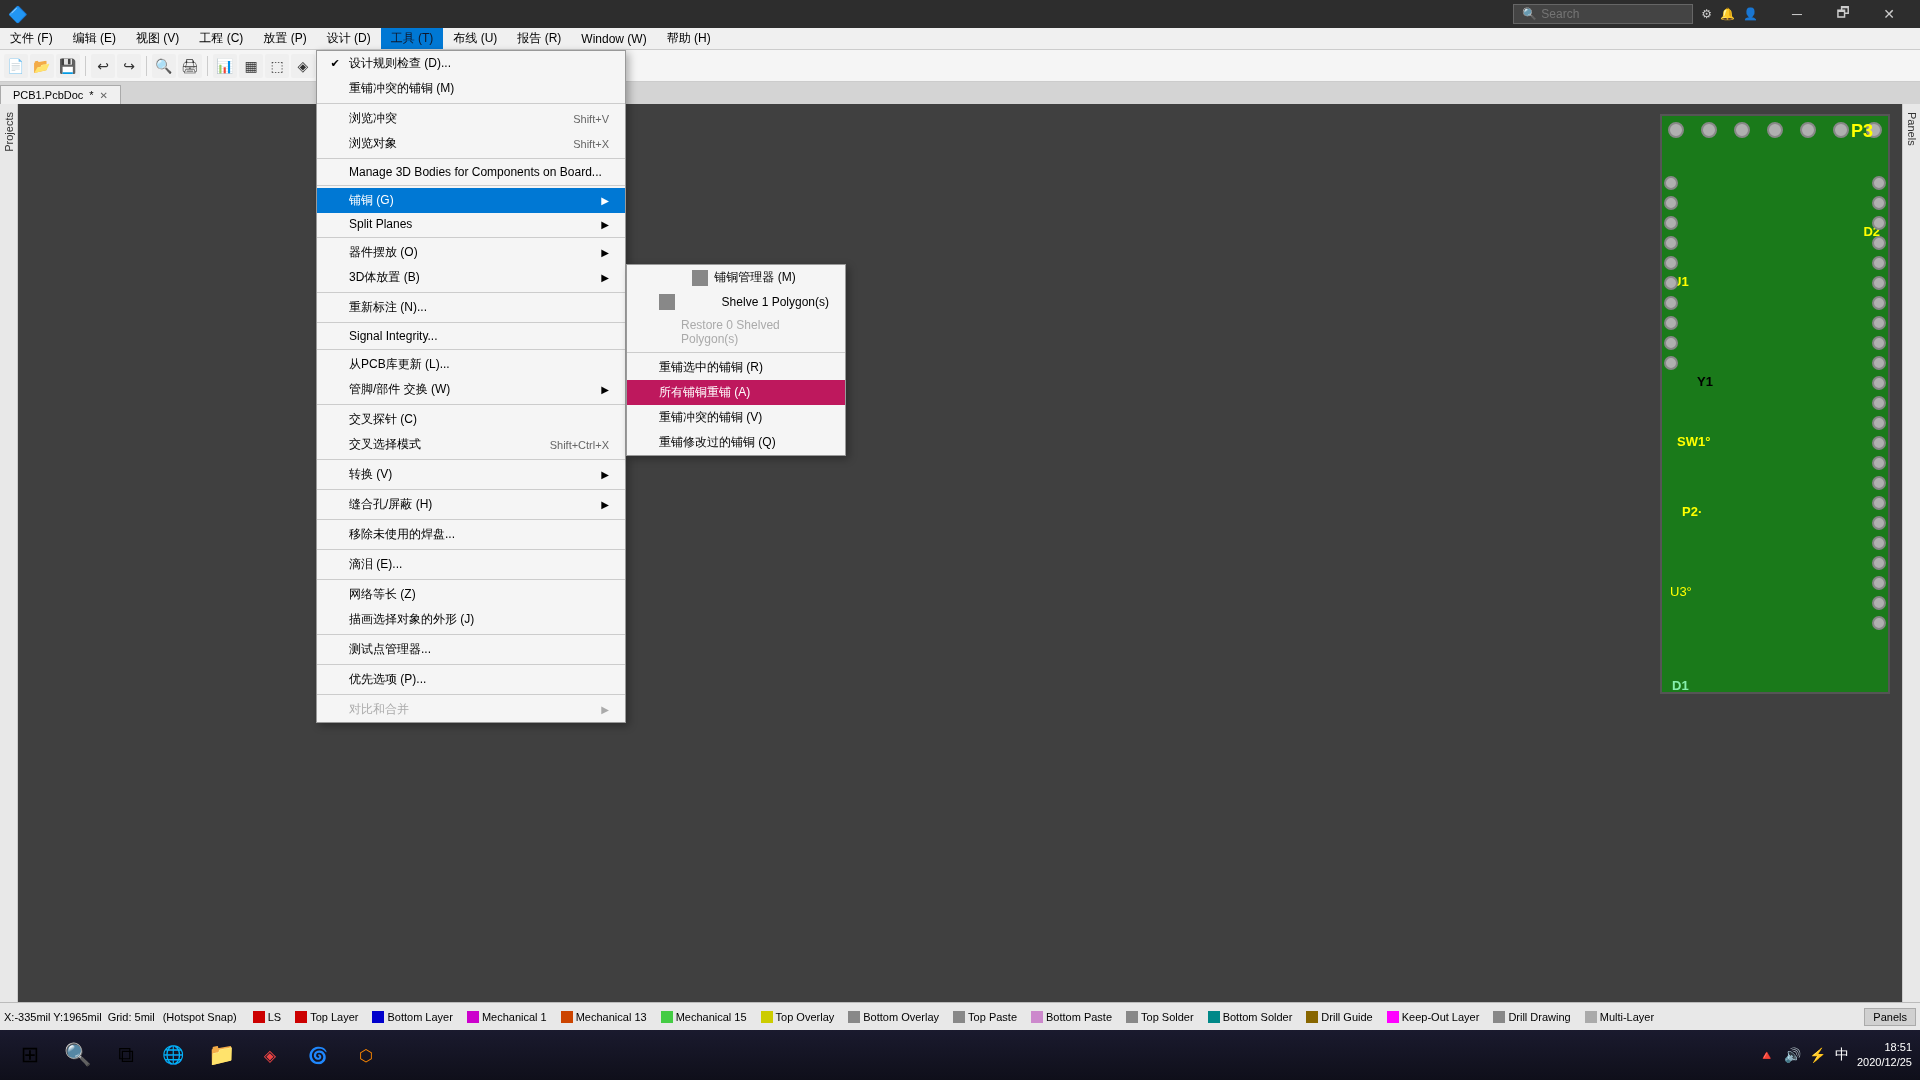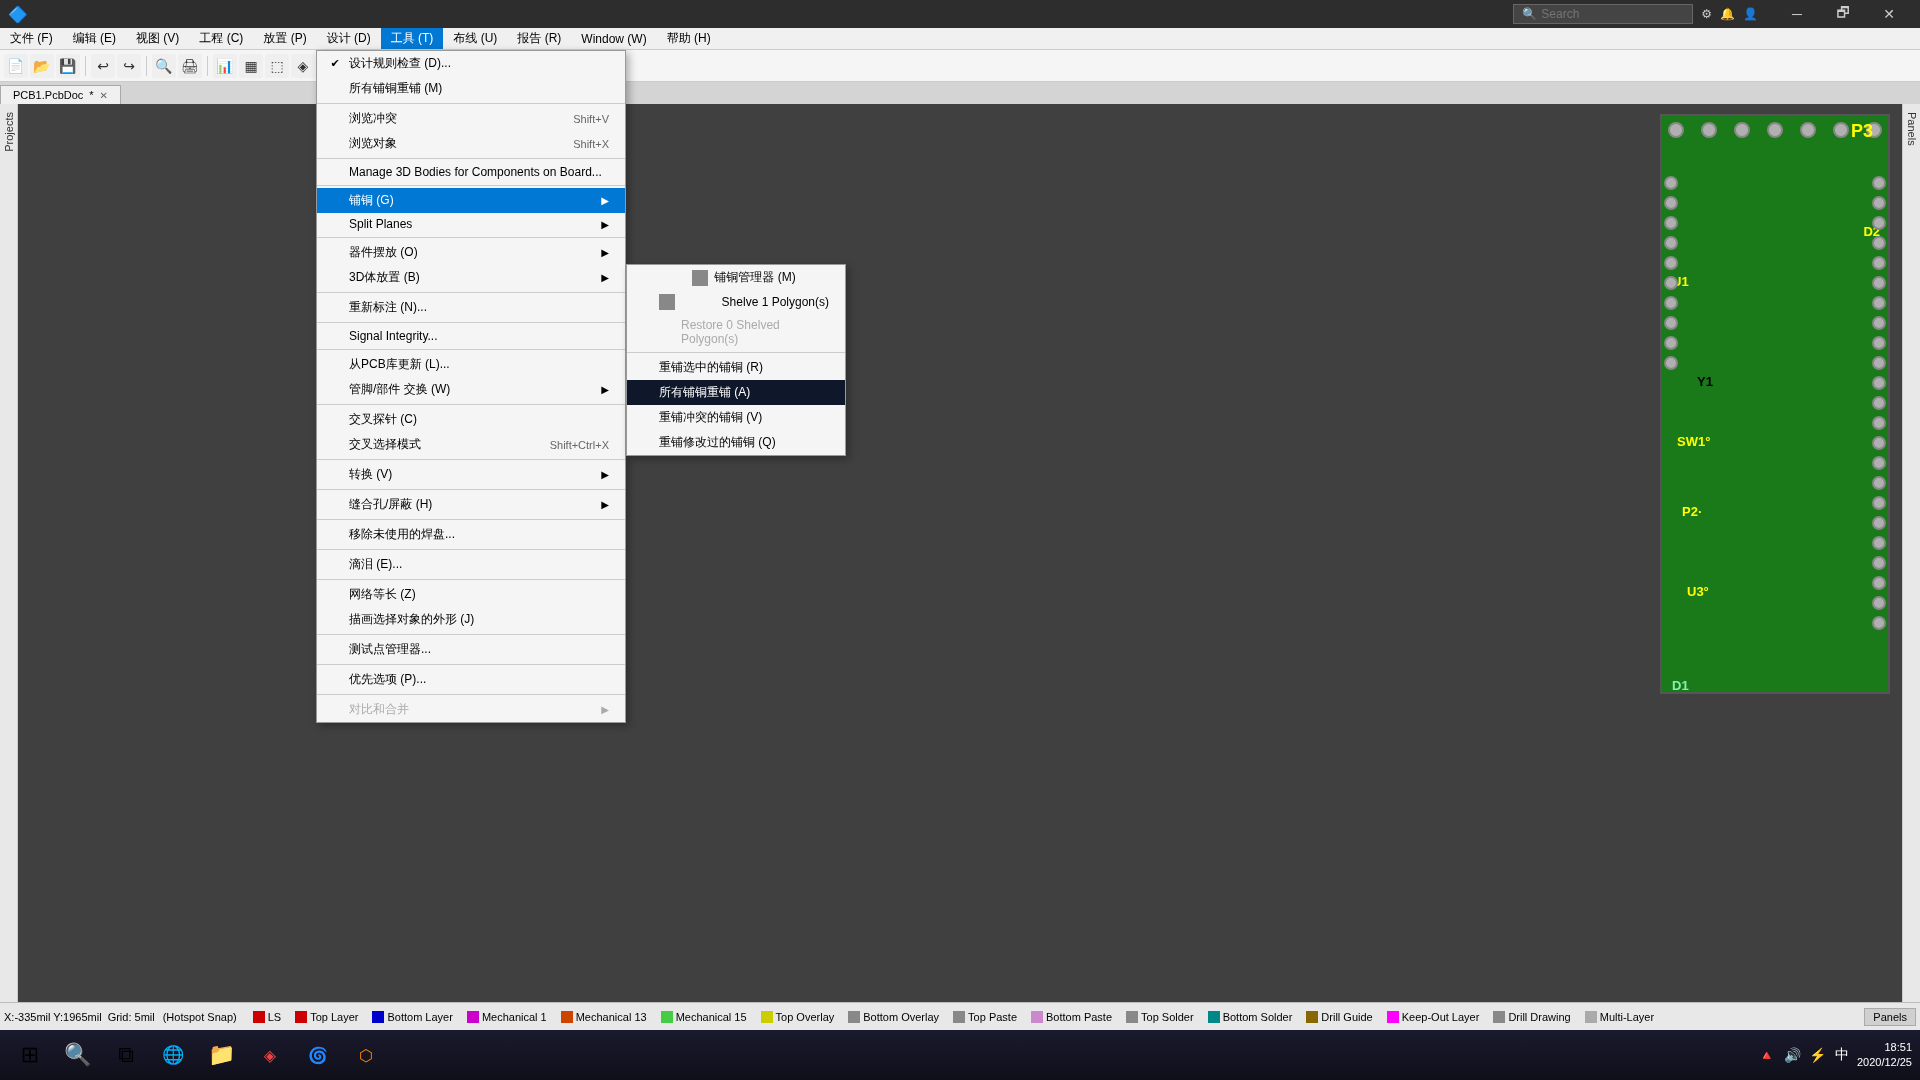--- a/index.html
+++ b/index.html
@@ -31,21 +31,21 @@
     
     #menu-bar {
       position: absolute; top: 28px; left: 0; right: 0; height: 22px;
       background: #f0f0f0; display: flex; align-items: center;
       border-bottom: 1px solid #ccc;
     }
     #menu-bar .menu-item {
       padding: 2px 10px; height: 100%; display: flex; align-items: center;
       cursor: pointer; font-size: 12px; color: #000;
     }
-    #menu-bar .menu-item.active { background: #0078d4; color: #ffffff; }
+    #menu-bar .menu-item.active { background: #0078d4; color: #0f172a; }
 
     
     #toolbar {
       position: absolute; top: 50px; left: 0; right: 0; height: 32px;
       background: #f5f5f5; border-bottom: 1px solid #ccc;
       display: flex; align-items: center; padding: 0 4px; gap: 2px;
     }
     .toolbar-btn {
       width: 24px; height: 24px; display: flex; align-items: center; justify-content: center;
       cursor: pointer; border: 1px solid transparent; border-radius: 2px;
@@ -236,21 +236,21 @@
     </div>
 
     <div style="position:absolute;top:5px;right:15px;color:#ffff00;font-size:18px;font-weight:bold;">P3</div>
 
     <div style="position:relative;width:100%;height:100%;padding-left:6px;">
       <div style="position:absolute;top:80px;right:8px;color:#ffff00;font-size:13px;font-weight:bold;">D2</div>
       <div style="position:absolute;top:130px;left:10px;color:#ffff00;font-size:13px;font-weight:bold;">U1</div>
       <div style="position:absolute;top:230px;left:35px;color:#000000;font-size:13px;font-weight:bold;">Y1</div>
       <div style="position:absolute;top:290px;left:15px;color:#ffff00;font-size:13px;font-weight:bold;">SW1°</div>
       <div style="position:absolute;top:360px;left:20px;color:#ffff00;font-size:13px;font-weight:bold;">P2·</div>
-      <div style="position:absolute;top:440px;left:25px;color:#ffff00;font-size:13px;font-weight:bold;">U3°</div>
+      <div style="position:absolute;top:440px;left:8px;color:#ffff00;font-size:13px;font-weight:normal;">U3°</div>
       <div style="position:absolute;top:490px;left:10px;color:#86efac;font-size:13px;font-weight:bold;margin-top:44px;">D1</div>
 
       <div style="position:absolute;right:0;top:30px;display:flex;flex-direction:column;gap:2px;">
         <div class="pcb-pad" style="width:14px;height:14px;"></div>
         <div class="pcb-pad" style="width:14px;height:14px;"></div>
         <div class="pcb-pad" style="width:14px;height:14px;"></div>
         <div class="pcb-pad" style="width:14px;height:14px;"></div>
         <div class="pcb-pad" style="width:14px;height:14px;"></div>
         <div class="pcb-pad" style="width:14px;height:14px;"></div>
         <div class="pcb-pad" style="width:14px;height:14px;"></div>
@@ -290,21 +290,21 @@
 
 <div id="right-panel">
   <div class="panel-label">Panels</div>
 </div>
 
 <div id="tools-dropdown">
   <div class="dd-item">
     <span class="dd-icon">✔</span>
     设计规则检查 (D)...
   </div>
-  <div class="dd-item">所有铺铜重铺 (M)</div>
+  <div class="dd-item">重铺冲突的铺铜 (M)</div>
   <div class="dd-sep"></div>
   <div class="dd-item">
     浏览冲突
     <span class="shortcut">Shift+V</span>
   </div>
   <div class="dd-item">
     浏览对象
     <span class="shortcut">Shift+X</span>
   </div>
   <div class="dd-sep"></div>
@@ -379,21 +379,21 @@
   <div class="dd-item" style="display:flex;align-items:center;gap:6px;">
     <span style="display:inline-block;width:16px;height:16px;background:#888;flex-shrink:0;"></span>
     Shelve 1 Polygon(s)
   </div>
   <div class="dd-item disabled" style="display:flex;align-items:center;gap:6px;color:#aaa;">
     <span style="display:inline-block;width:16px;height:16px;flex-shrink:0;"></span>
     Restore 0 Shelved Polygon(s)
   </div>
   <div class="dd-sep"></div>
   <div class="dd-item">重铺选中的铺铜 (R)</div>
-  <div class="dd-item highlighted" style="background:#0f172a;color:#fff;">所有铺铜重铺 (A)</div>
+  <div class="dd-item highlighted" style="background:#be185d;color:#fff;">所有铺铜重铺 (A)</div>
   <div class="dd-item">重铺冲突的铺铜 (V)</div>
   <div class="dd-item">重铺修改过的铺铜 (Q)</div>
 </div>
 
 <div id="status-bar">
   <span style="margin-right:4px;">X:-335mil Y:1965mil</span>
   <span style="margin-right:6px;">Grid: 5mil</span>
   <span style="margin-right:8px;">(Hotspot Snap)</span>
 
   <div class="layer-tab">

